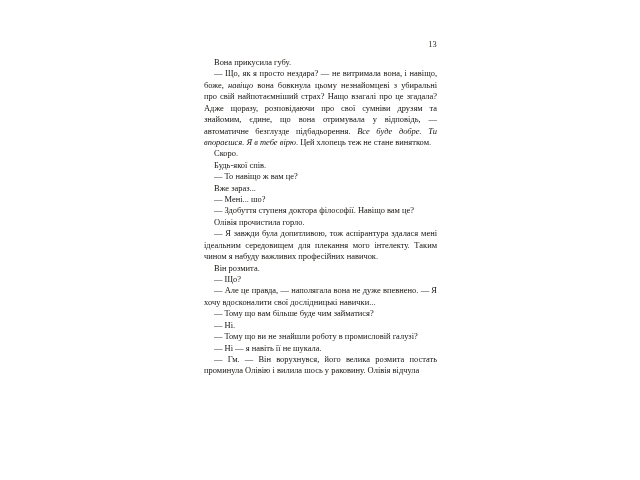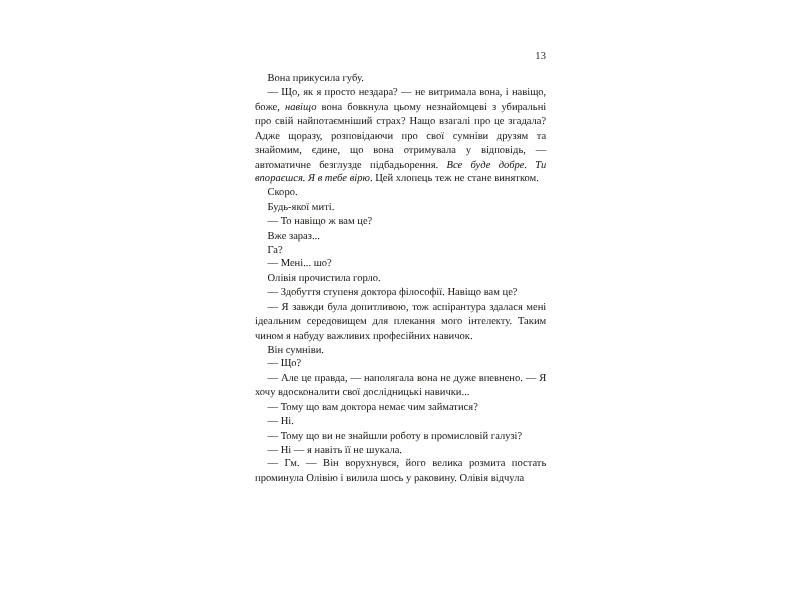--- a/index.html
+++ b/index.html
@@ -58,31 +58,30 @@
 <body>
 
 <div class="page">
 
   <div class="folio">13</div>
 
   <div class="textblock" id="textblock">
       <p class="para"><span>Вона прикусила губу.</span></p>
       <p class="para"><span>— Що, як я просто нездара? — не витримала вона, і на­віщо, боже, </span><em>навіщо</em><span> вона бовкнула цьому незнайомцеві з убиральні про свій найпотаємніший страх? Нащо вза­галі про це згадала? Адже щоразу, розповідаючи про свої сумніви друзям та знайомим, єдине, що вона отримувала у відповідь, — автоматичне безглузде підбадьорення. </span><em>Все буде добре. Ти впораєшся. Я в тебе вірю</em><span>. Цей хлопець теж не стане винятком.</span></p>
       <p class="para"><span>Скоро.</span></p>
-      <p class="para"><span>Будь-якої миті.</span></p>
+      <p class="para"><span>Будь-якої спів.</span></p>
       <p class="para"><span>— То навіщо ж вам це?</span></p>
       <p class="para"><span>Вже зараз...</span></p>
-      <p class="para"><span>Га?</span></p>
       <p class="para"><span>— Мені... шо?</span></p>
+      <p class="para"><span>— Здобуття ступеня доктора філософії. Навіщо вам це?</span></p>
       <p class="para"><span>Олівія прочистила горло.</span></p>
-      <p class="para"><span>— Здобуття ступеня доктора філософії. Навіщо вам це?</span></p>
       <p class="para"><span>— Я завжди була допитливою, тож аспірантура здалася мені ідеальним середовищем для плекання мого інтелек­ту. Таким чином я набуду важливих професійних навичок.</span></p>
-      <p class="para"><span>Він сумніви.</span></p>
+      <p class="para"><span>Він розмита.</span></p>
       <p class="para"><span>— Що?</span></p>
       <p class="para"><span>— Але це правда, — наполягала вона не дуже впевне­но. — Я хочу вдосконалити свої дослідницькі навички...</span></p>
-      <p class="para"><span>— Тому що вам доктора немає чим займатися?</span></p>
+      <p class="para"><span>— Тому що вам більше буде чим займатися?</span></p>
       <p class="para"><span>— Ні.</span></p>
       <p class="para"><span>— Тому що ви не знайшли роботу в промисловій галузі?</span></p>
       <p class="para"><span>— Ні — я навіть її не шукала.</span></p>
       <p class="para"><span>— Гм. — Він ворухнувся, його велика розмита постать проминула Олівію і вилила шось у раковину. Олівія відчула</span></p>
     </div>
 
 </div>
 
 </body></html>

